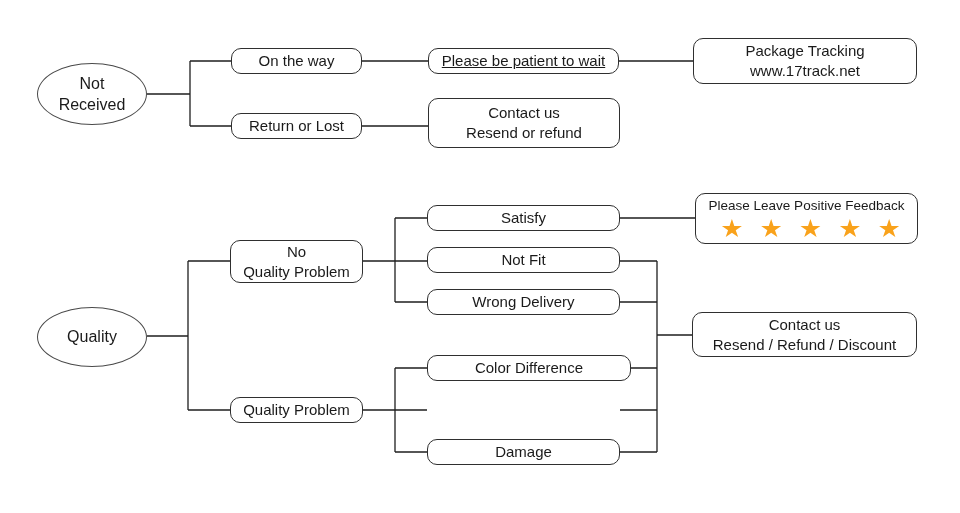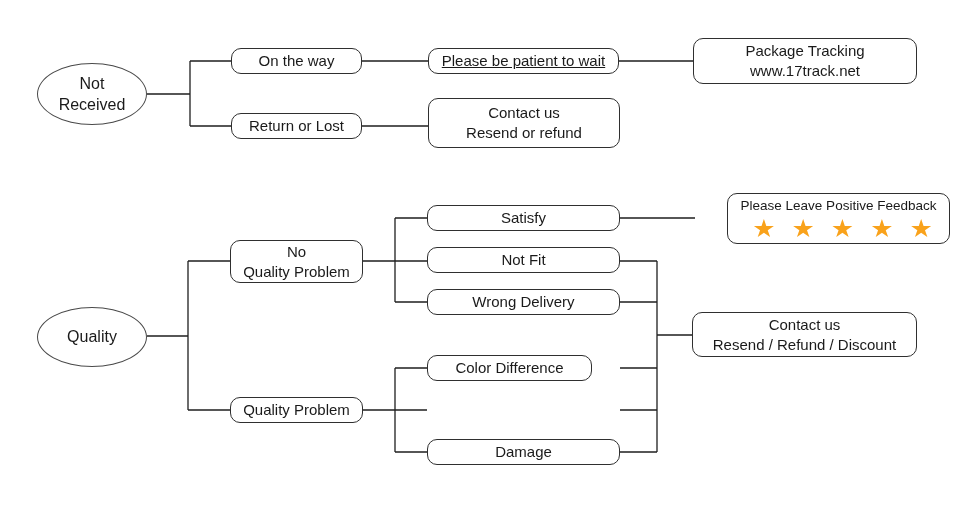--- a/index.html
+++ b/index.html
@@ -105,30 +105,30 @@
   </div>
 
   <div class="node rbox" style="left:427px; top:247px; width:193px; height:26px;">
     <span>Not Fit</span>
   </div>
 
   <div class="node rbox" style="left:427px; top:289px; width:193px; height:26px;">
     <span>Wrong Delivery</span>
   </div>
 
-  <div class="node rbox" style="left:427px; top:355px; width:165px; height:26px;">
+  <div class="node rbox" style="left:427px; top:355px; width:204px; height:26px;">
     <span>Color Difference</span>
   </div>
 
 
   <div class="node rbox" style="left:427px; top:439px; width:193px; height:26px;">
     <span>Damage</span>
   </div>
 
-  <div class="node rbox" style="left:695px; top:193px; width:223px; height:51px;margin-left:32px;">
+  <div class="node rbox" style="left:695px; top:193px; width:223px; height:51px;">
     <span class="fb-title">Please Leave Positive Feedback</span>
     <span class="stars" style="color: rgb(249, 162, 27);"><span class="star">★</span><span class="star">★</span><span class="star">★</span><span class="star">★</span><span class="star">★</span></span>
   </div>
 
   <div class="node rbox two-line" style="left:692px; top:312px; width:225px; height:45px;">
     <span>Contact us</span>
     <span>Resend / Refund / Discount</span>
   </div>
 
 </div>

